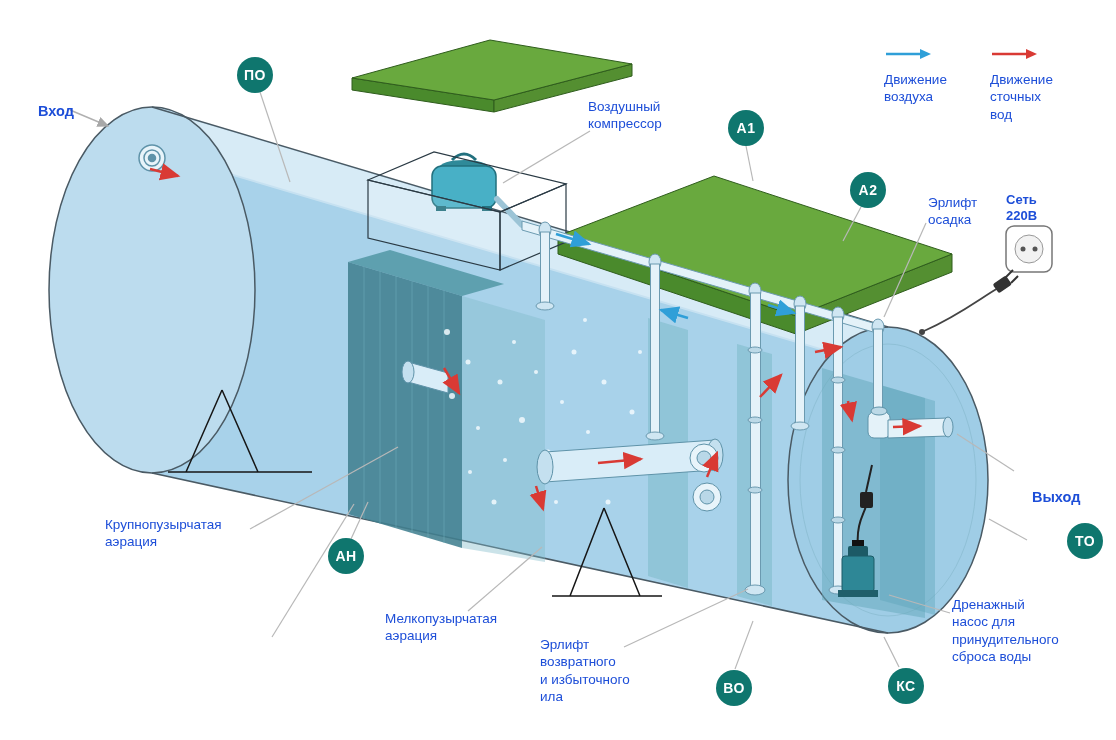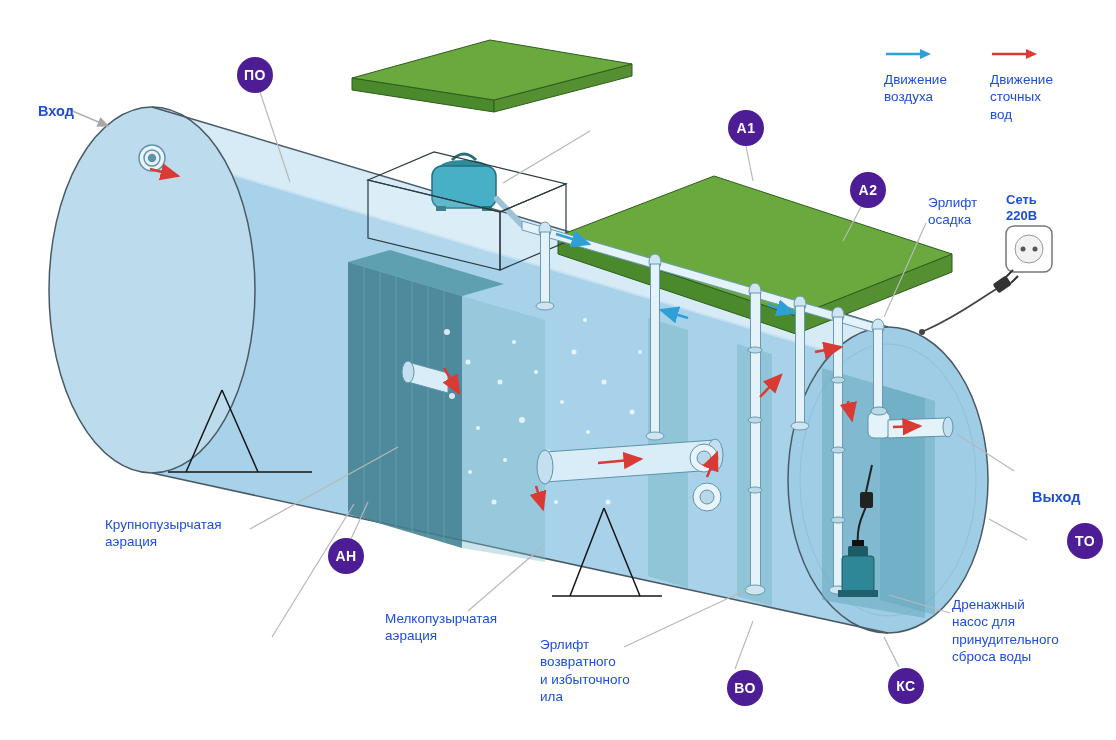--- a/index.html
+++ b/index.html
@@ -13,21 +13,21 @@
     line-height: 1.28;
     color: #1d4ed8;
     white-space: pre-line;
   }
   .label.bold { font-weight: bold; font-size: 14.5px; margin-top: 8px; }
   .label.small { font-size: 13px; font-weight: bold; text-align: left; line-height: 1.2; }
   .badge {
     position: absolute;
     width: 36px; height: 36px;
     border-radius: 50%;
-    background: #4c1d95;
+    background: #0f766e;
     color: #ffffff;
     font-weight: bold;
     font-size: 14px;
     display: flex; align-items: center; justify-content: center;
     letter-spacing: 0.5px;
   }
   .legend-item { position: absolute; width: 88px; }
   .legend-item .label { position: static; margin-top: 7px; }
 </style>
 </head>
@@ -246,20 +246,22 @@
     </g>
     <g stroke="#2f9fd8" stroke-width="2.5" fill="none">
       <line x1="556" y1="234" x2="589" y2="244" marker-end="url(#arrBlue)"></line>
       <line x1="688" y1="318" x2="661" y2="310" marker-end="url(#arrBlue)"></line>
       <line x1="768" y1="305" x2="794" y2="313" marker-end="url(#arrBlue)"></line>
     </g>
   </svg>
 
   <div class="label bold" style="left:38px; top:94px;">Вход</div>
 
+  <div class="label" style="left:588px; top:98px; width:125px;">Воздушный
+компрессор</div>
 
   <div class="label" style="left:928px; top:194px; width:80px;">Эрлифт
 осадка</div>
 
   <div class="label small" style="left:1006px; top:192px; width:46px;">Сеть
 220В</div>
 
   <div class="label bold" style="left:1032px; top:480px;">Выход</div>
 
   <div class="label" style="left:105px; top:516px; width:160px;">Крупнопузырчатая
@@ -276,21 +278,21 @@
 
   <div class="label" style="left:952px; top:596px; width:135px;">Дренажный
 насос для
 принудительного
 сброса воды</div>
 
   <div class="badge" style="left:237px; top:57px;">ПО</div>
   <div class="badge" style="left:728px; top:110px;">А1</div>
   <div class="badge" style="left:850px; top:172px;">А2</div>
   <div class="badge" style="left:328px; top:538px;">АН</div>
-  <div class="badge" style="left:716px; top:670px;margin-left:11px;">ВО</div>
+  <div class="badge" style="left:716px; top:670px;">ВО</div>
   <div class="badge" style="left:888px; top:668px;">КС</div>
   <div class="badge" style="left:1028px; top:523px;margin-left:39px;">ТО</div>
 
   <div class="legend-item" style="left:884px; top:46px;">
     <span>
       <svg width="48" height="12" viewBox="0 0 48 12">
         <line x1="2" y1="6" x2="36" y2="6" stroke-width="2.5" stroke="#2f9fd8"></line>
         <polygon points="36,1 47,6 36,11" fill="#2f9fd8"></polygon>
       </svg>
     </span>

